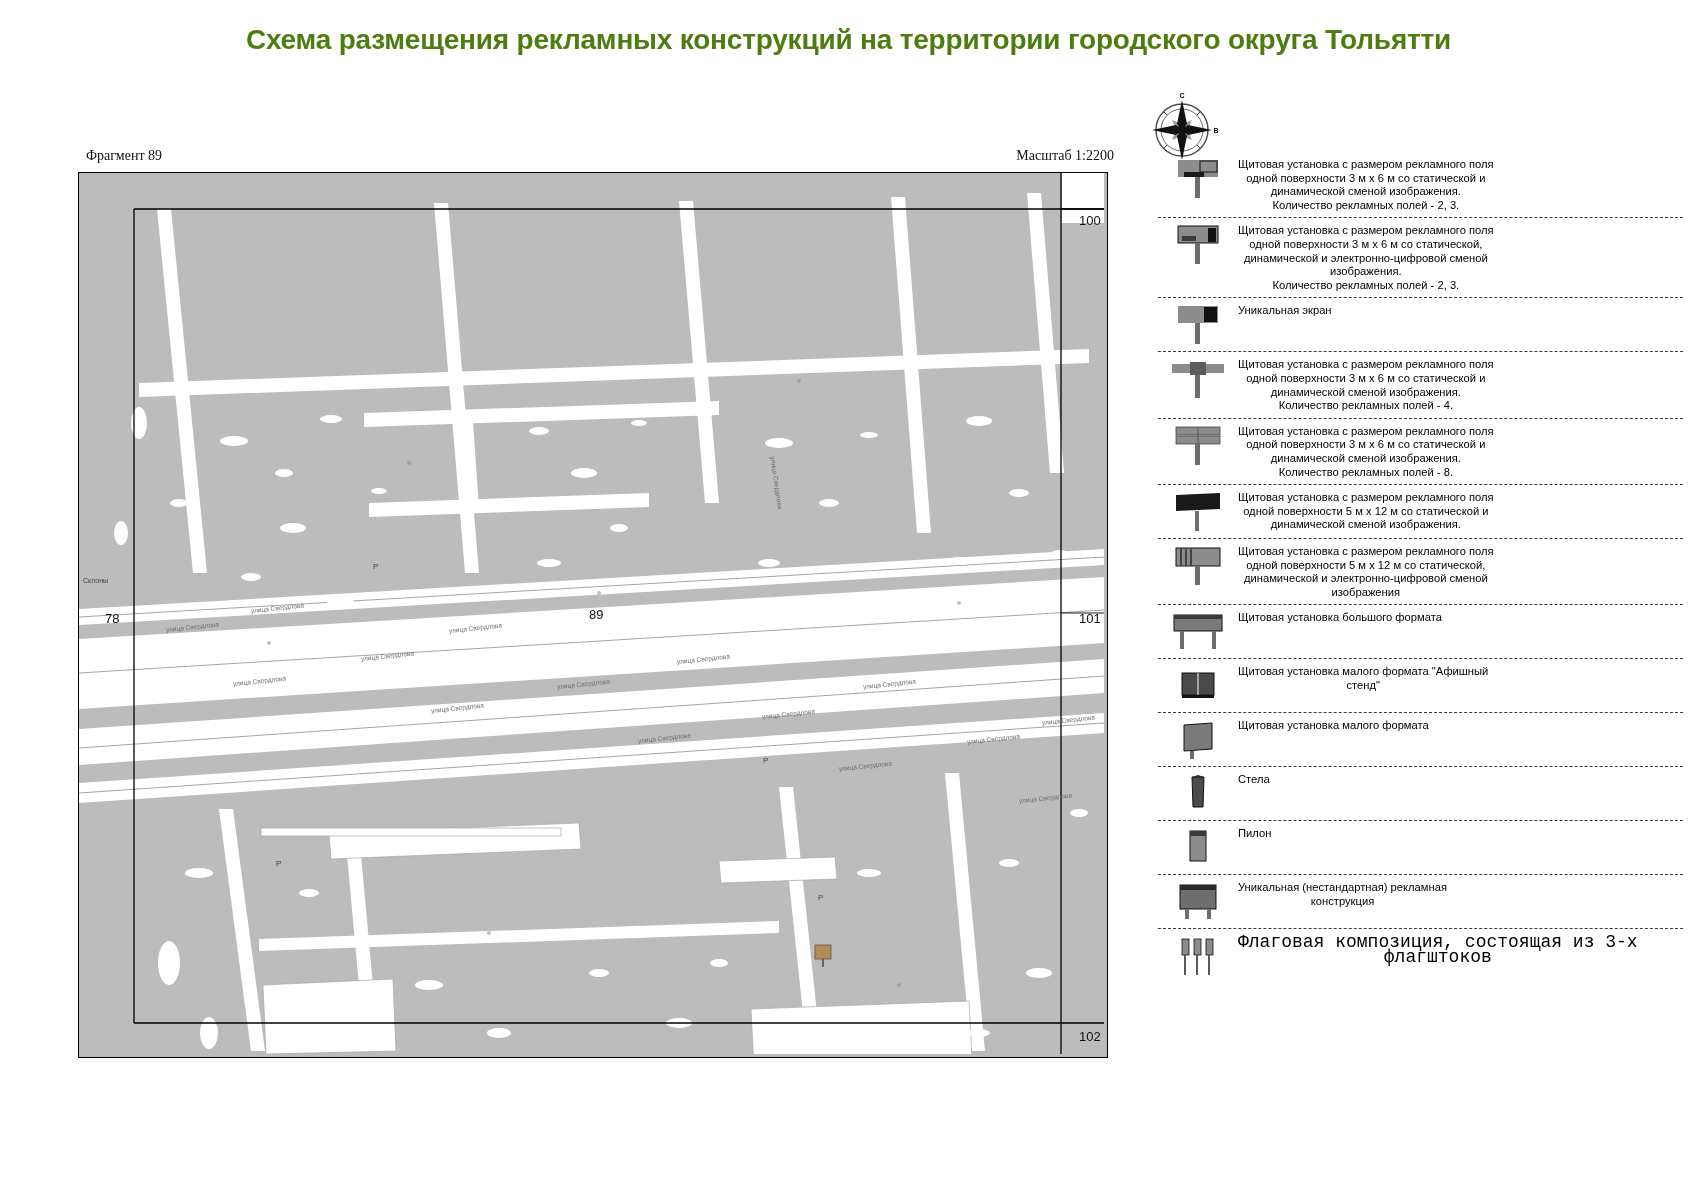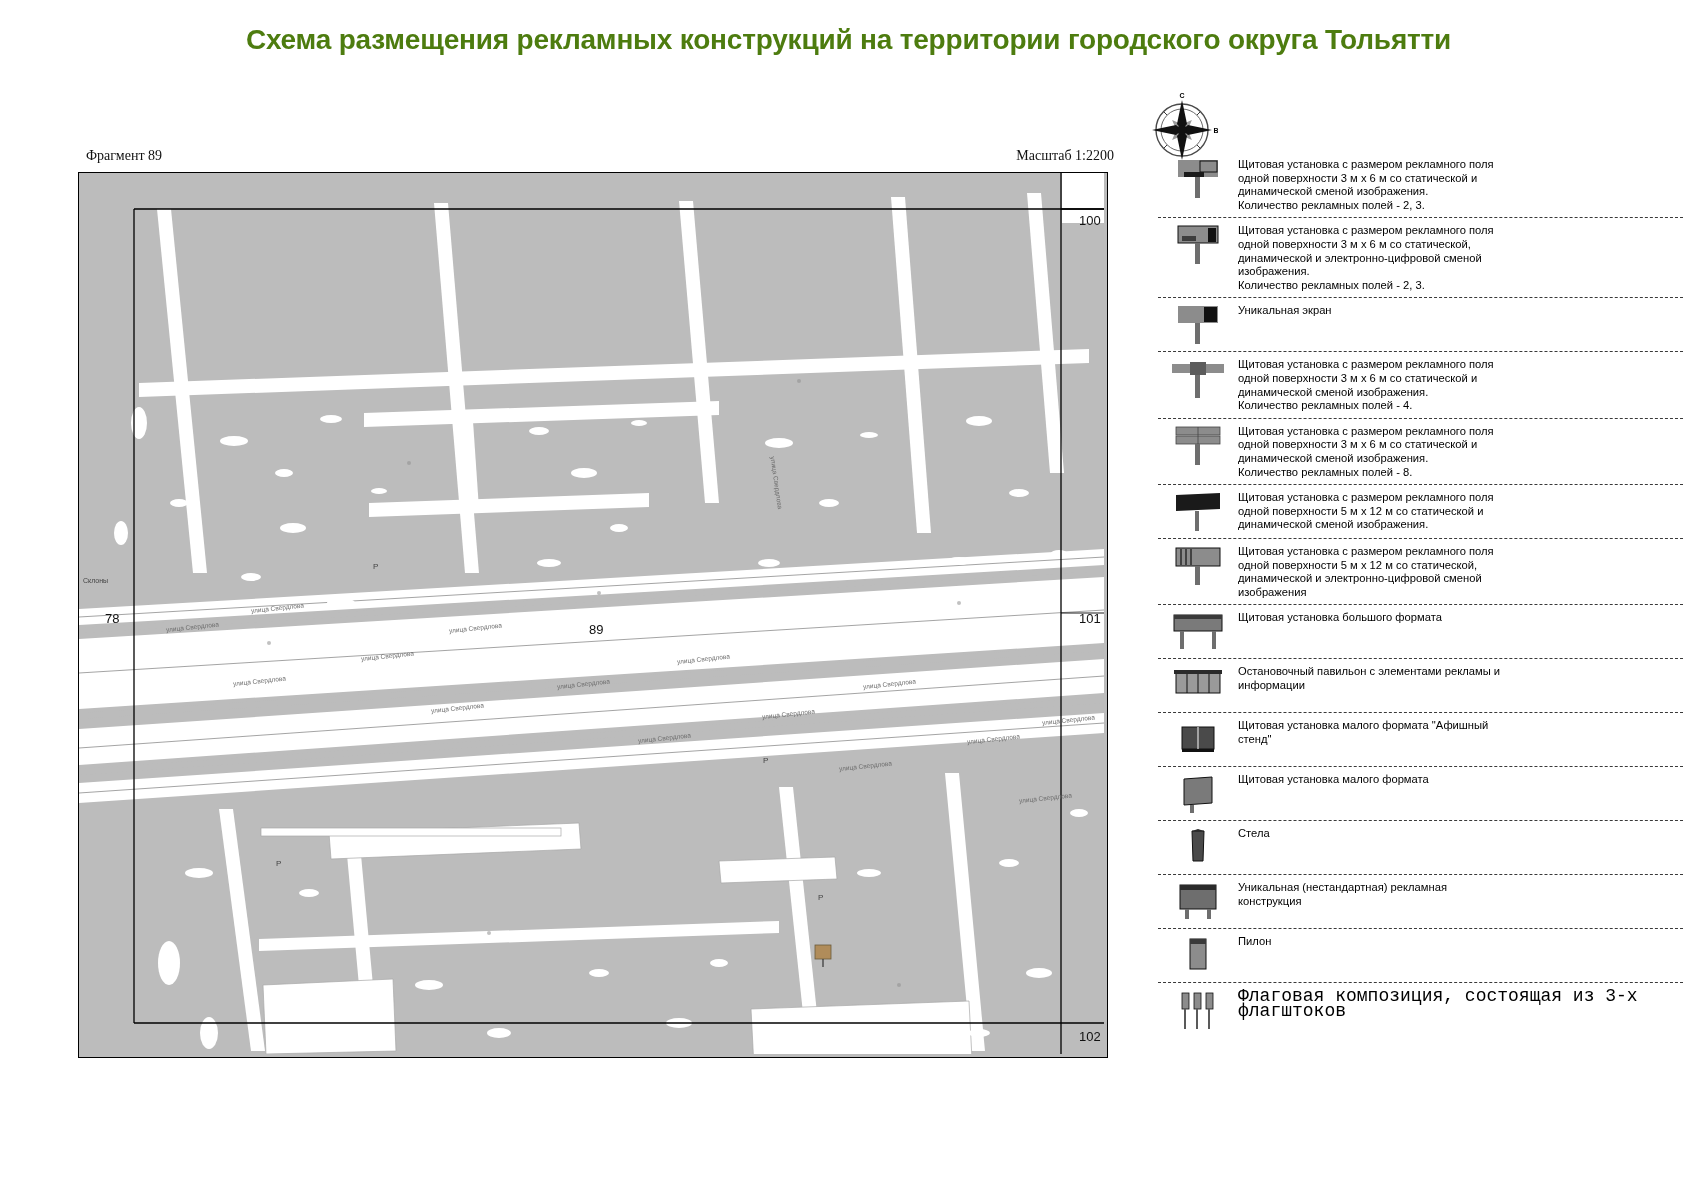--- a/index.html
+++ b/index.html
@@ -96,20 +96,21 @@
     font-size: 8px;
     color: #444;
   }
 
   
   .legend {
     position: absolute;
     left: 1158px;
     top: 152px;
     width: 525px;
+    text-align: center;
   }
   .legend-row {
     position: relative;
     display: flex;
     align-items: flex-start;
     border-bottom: 1px dashed #3a3a3a;
     padding: 5px 0 5px 0;
     min-height: 34px;
     box-sizing: border-box;
   }
@@ -303,21 +304,21 @@
       <g>
         <rect x="756" y="925" width="7" height="7" fill="#cfcfcf" stroke="#555" stroke-width="0.7"></rect>
       </g>
     </svg>
 
     <div class="grid-num" style="left:1000px; top:22px;margin-top:18px;">100</div>
     <div class="grid-num" style="left:1000px; top:438px;">101</div>
     <div class="grid-num" style="left:1000px; top:856px;">102</div>
     <div class="grid-num" style="left:26px; top:438px;">78</div>
 
-    <div class="node-badge" style="left:510px; top:434px;margin-top:15px;">89</div>
+    <div class="node-badge" style="left:510px; top:434px;">89</div>
 
     <div class="poi" style="left:294px; top:389px;">P</div>
     <div class="poi" style="left:197px; top:686px;">P</div>
     <div class="poi" style="left:739px; top:720px;">P</div>
     <div class="poi" style="left:684px; top:583px;">P</div>
 
     <div class="poi" style="left:4px; top:404px; font-size:7px;">Склоны</div>
 
     <div class="street-lab" style="left:172px; top:434px; transform:rotate(-6deg);">улица Свердлова</div>
     <div class="street-lab" style="left:87px; top:453px; transform:rotate(-6deg);">улица Свердлова</div>
@@ -447,35 +448,20 @@
       <svg width="56" height="42" viewBox="0 0 56 42">
         <rect x="4" y="4" width="48" height="16" fill="#7a7a7a" stroke="#111" stroke-width="1"></rect>
         <rect x="4" y="4" width="48" height="4" fill="#3a3a3a"></rect>
         <rect x="10" y="20" width="4" height="18" fill="#6e6e6e"></rect>
         <rect x="42" y="20" width="4" height="18" fill="#6e6e6e"></rect>
       </svg>
     </div>
     <div class="legend-text">Щитовая установка большого формата</div>
   </div>
 
-  <div class="legend-row">
-    <div class="legend-sym">
-      <svg width="56" height="42" viewBox="0 0 56 42">
-        <rect x="6" y="8" width="44" height="20" fill="#9a9a9a" stroke="#111" stroke-width="1"></rect>
-        <g stroke="#111" stroke-width="1">
-          <line x1="17" y1="8" x2="17" y2="28"></line>
-          <line x1="28" y1="8" x2="28" y2="28"></line>
-          <line x1="39" y1="8" x2="39" y2="28"></line>
-        </g>
-        <rect x="4" y="5" width="48" height="4" fill="#2a2a2a"></rect>
-      </svg>
-    </div>
-    <div class="legend-text">Остановочный павильон с элементами рекламы и
-информации</div>
-  </div>
 
   <div class="legend-row">
     <div class="legend-sym">
       <svg width="56" height="42" viewBox="0 0 56 42">
         <rect x="12" y="8" width="32" height="22" fill="#4a4a4a" stroke="#111" stroke-width="1"></rect>
         <line x1="28" y1="8" x2="28" y2="30" stroke="#c9c9c9" stroke-width="1.4"></line>
         <rect x="12" y="30" width="32" height="3" fill="#111"></rect>
       </svg>
     </div>
     <div class="legend-text">Щитовая установка малого формата "Афишный
@@ -493,43 +479,43 @@
   </div>
 
   <div class="legend-row">
     <div class="legend-sym">
       <svg width="56" height="42" viewBox="0 0 56 42">
         <polygon points="22,4 34,4 33,34 23,34" fill="#4a4a4a" stroke="#111" stroke-width="1"></polygon>
         <polygon points="22,4 28,2 34,4" fill="#2a2a2a"></polygon>
       </svg>
     </div>
     <div class="legend-text">Стела</div>
+  </div>
+
+  <div class="legend-row">
+    <div class="legend-sym">
+      <svg width="56" height="42" viewBox="0 0 56 42">
+        <rect x="20" y="4" width="16" height="30" fill="#8c8c8c" stroke="#111" stroke-width="1"></rect>
+        <rect x="20" y="4" width="16" height="5" fill="#3a3a3a"></rect>
+      </svg>
+    </div>
+    <div class="legend-text">Пилон</div>
   </div>
 
   <div class="legend-row">
     <div class="legend-sym">
       <svg width="56" height="42" viewBox="0 0 56 42">
         <rect x="10" y="4" width="36" height="24" fill="#6e6e6e" stroke="#111" stroke-width="1"></rect>
         <rect x="10" y="4" width="36" height="5" fill="#2a2a2a"></rect>
         <rect x="15" y="28" width="4" height="10" fill="#6e6e6e"></rect>
         <rect x="37" y="28" width="4" height="10" fill="#6e6e6e"></rect>
       </svg>
     </div>
     <div class="legend-text">Уникальная (нестандартная) рекламная
 конструкция</div>
-  </div>
-
-  <div class="legend-row">
-    <div class="legend-sym">
-      <svg width="56" height="42" viewBox="0 0 56 42">
-        <rect x="20" y="4" width="16" height="30" fill="#8c8c8c" stroke="#111" stroke-width="1"></rect>
-        <rect x="20" y="4" width="16" height="5" fill="#3a3a3a"></rect>
-      </svg>
-    </div>
-    <div class="legend-text">Пилон</div>
   </div>
 
   <div class="legend-row">
     <div class="legend-sym">
       <svg width="56" height="42" viewBox="0 0 56 42">
         <rect x="12" y="4" width="7" height="16" fill="#8c8c8c" stroke="#111" stroke-width="0.8"></rect>
         <rect x="24" y="4" width="7" height="16" fill="#8c8c8c" stroke="#111" stroke-width="0.8"></rect>
         <rect x="36" y="4" width="7" height="16" fill="#8c8c8c" stroke="#111" stroke-width="0.8"></rect>
         <rect x="14" y="20" width="2" height="20" fill="#5a5a5a"></rect>
         <rect x="26" y="20" width="2" height="20" fill="#5a5a5a"></rect>

